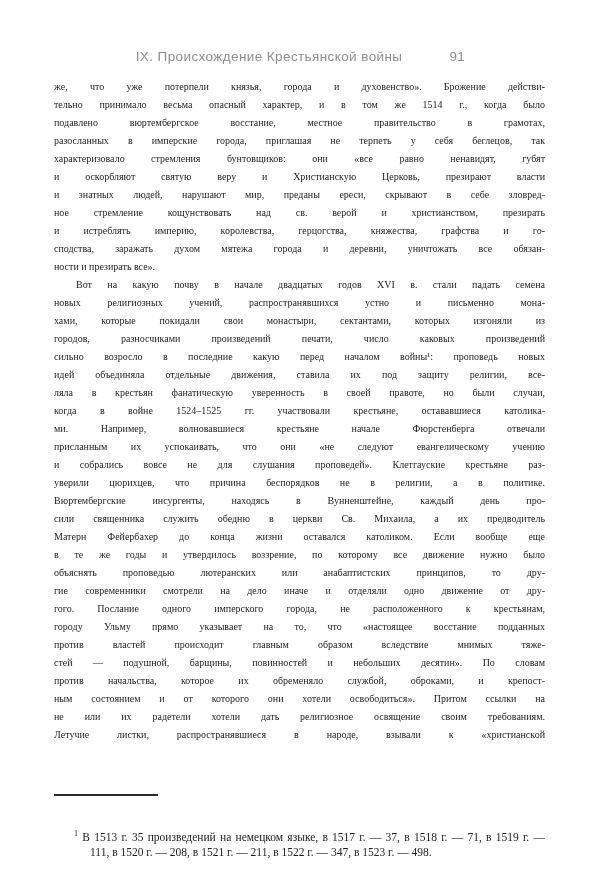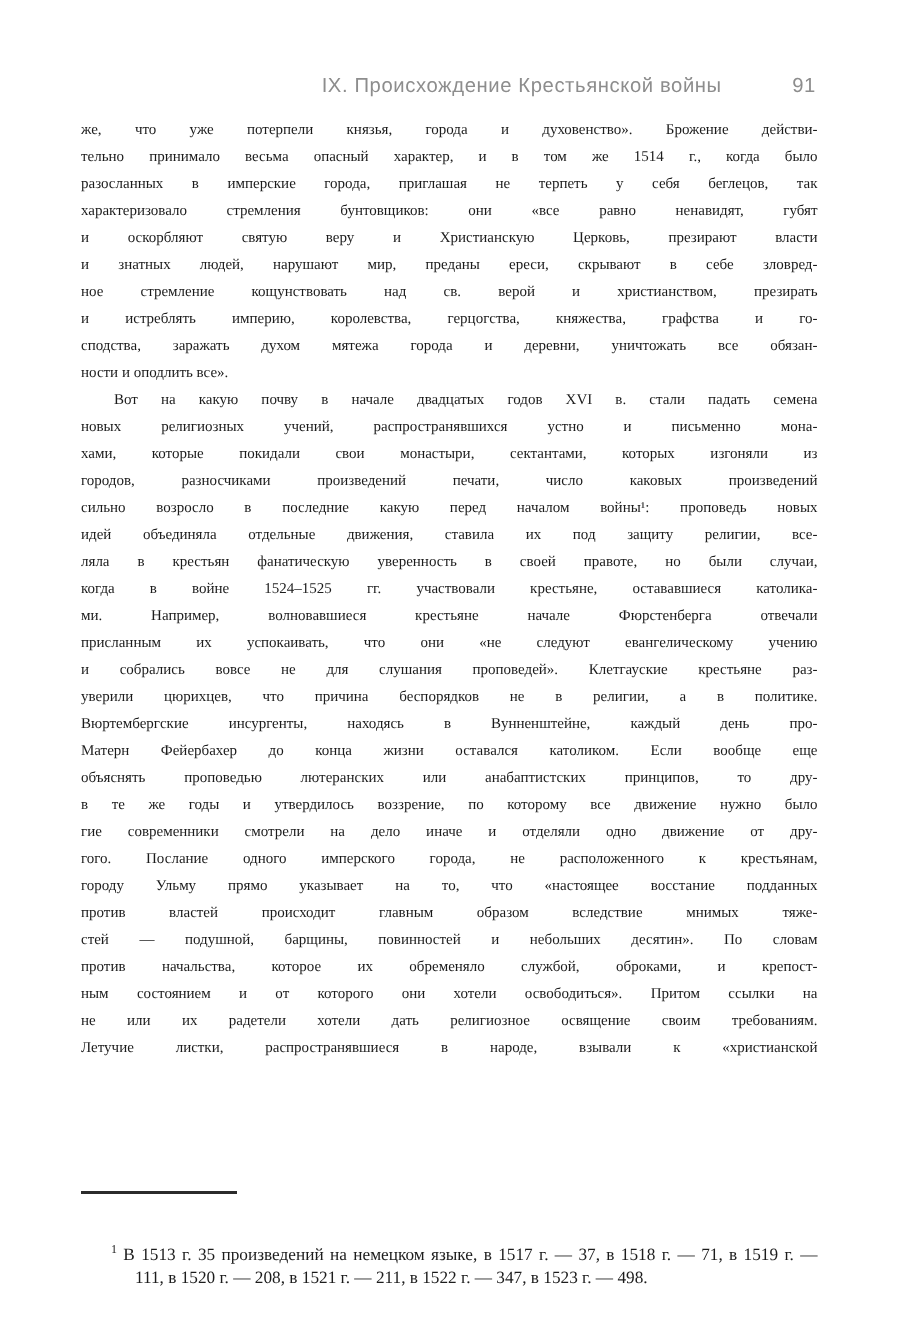--- a/index.html
+++ b/index.html
@@ -13,21 +13,21 @@
     height: 890px;
     background: #ffffff;
     overflow: hidden;
   }
   .header {
     position: absolute;
     top: 49px;
     left: 57px;
     right: 56px;
     display: flex;
-    justify-content: flex-end;
+    justify-content: center;
     align-items: baseline;
     font-family: "Liberation Sans", sans-serif;
     font-size: 13.5px;
     font-weight: 400;
     color: #8d8d8d;
     letter-spacing: 0.4px;
     gap: 47px;
   }
   .body-text {
     position: absolute;
@@ -90,44 +90,46 @@
 
 <div class="page">
   <div class="header">
     <span class="chapter">IX. Происхождение Крестьянской войны</span>
     <span class="pagenum">91</span>
   </div>
 
   <div class="body-text">
       <div class="line">же, что уже потерпели князья, города и духовенство». Брожение действи-</div>
       <div class="line">тельно принимало весьма опасный характер, и в том же 1514 г., когда было</div>
+      <div class="line">подавлено вюртембергское восстание, местное правительство в грамотах,</div>
       <div class="line">разосланных в имперские города, приглашая не терпеть у себя беглецов, так</div>
       <div class="line">характеризовало стремления бунтовщиков: они «все равно ненавидят, губят</div>
       <div class="line">и оскорбляют святую веру и Христианскую Церковь, презирают власти</div>
       <div class="line">и знатных людей, нарушают мир, преданы ереси, скрывают в себе зловред-</div>
       <div class="line">ное стремление кощунствовать над св. верой и христианством, презирать</div>
       <div class="line">и истреблять империю, королевства, герцогства, княжества, графства и го-</div>
       <div class="line">сподства, заражать духом мятежа города и деревни, уничтожать все обязан-</div>
-      <div class="line last-left">ности и оподлить все».</div>
+      <div class="line last-left">ности и презирать все».</div>
       <div class="line indent">Вот на какую почву в начале двадцатых годов XVI в. стали падать семена</div>
       <div class="line">новых религиозных учений, распространявшихся устно и письменно мона-</div>
       <div class="line">хами, которые покидали свои монастыри, сектантами, которых изгоняли из</div>
       <div class="line">городов, разносчиками произведений печати, число каковых произведений</div>
       <div class="line">сильно возросло в последние какую перед началом войны¹: проповедь новых</div>
       <div class="line">идей объединяла отдельные движения, ставила их под защиту религии, все-</div>
       <div class="line">ляла в крестьян фанатическую уверенность в своей правоте, но были случаи,</div>
       <div class="line">когда в войне 1524–1525 гг. участвовали крестьяне, остававшиеся католика-</div>
       <div class="line">ми. Например, волновавшиеся крестьяне начале Фюрстенберга отвечали</div>
       <div class="line">присланным их успокаивать, что они «не следуют евангелическому учению</div>
       <div class="line">и собрались вовсе не для слушания проповедей». Клетгауские крестьяне раз-</div>
       <div class="line">уверили цюрихцев, что причина беспорядков не в религии, а в политике.</div>
       <div class="line">Вюртембергские инсургенты, находясь в Вунненштейне, каждый день про-</div>
+      <div class="line">сили священника служить обедню в церкви Св. Михаила, а их предводитель</div>
       <div class="line">Матерн Фейербахер до конца жизни оставался католиком. Если вообще еще</div>
+      <div class="line">в те же годы и утвердилось воззрение, по которому все движение нужно было</div>
       <div class="line">объяснять проповедью лютеранских или анабаптистских принципов, то дру-</div>
-      <div class="line">в те же годы и утвердилось воззрение, по которому все движение нужно было</div>
       <div class="line">гие современники смотрели на дело иначе и отделяли одно движение от дру-</div>
       <div class="line">гого. Послание одного имперского города, не расположенного к крестьянам,</div>
       <div class="line">городу Ульму прямо указывает на то, что «настоящее восстание подданных</div>
       <div class="line">против властей происходит главным образом вследствие мнимых тяже-</div>
       <div class="line">стей — подушной, барщины, повинностей и небольших десятин». По словам</div>
       <div class="line">против начальства, которое их обременяло службой, оброками, и крепост-</div>
       <div class="line">ным состоянием и от которого они хотели освободиться». Притом ссылки на</div>
       <div class="line">не или их радетели хотели дать религиозное освящение своим требованиям.</div>
       <div class="line">Летучие листки, распространявшиеся в народе, взывали к «христианской</div>
     </div>

